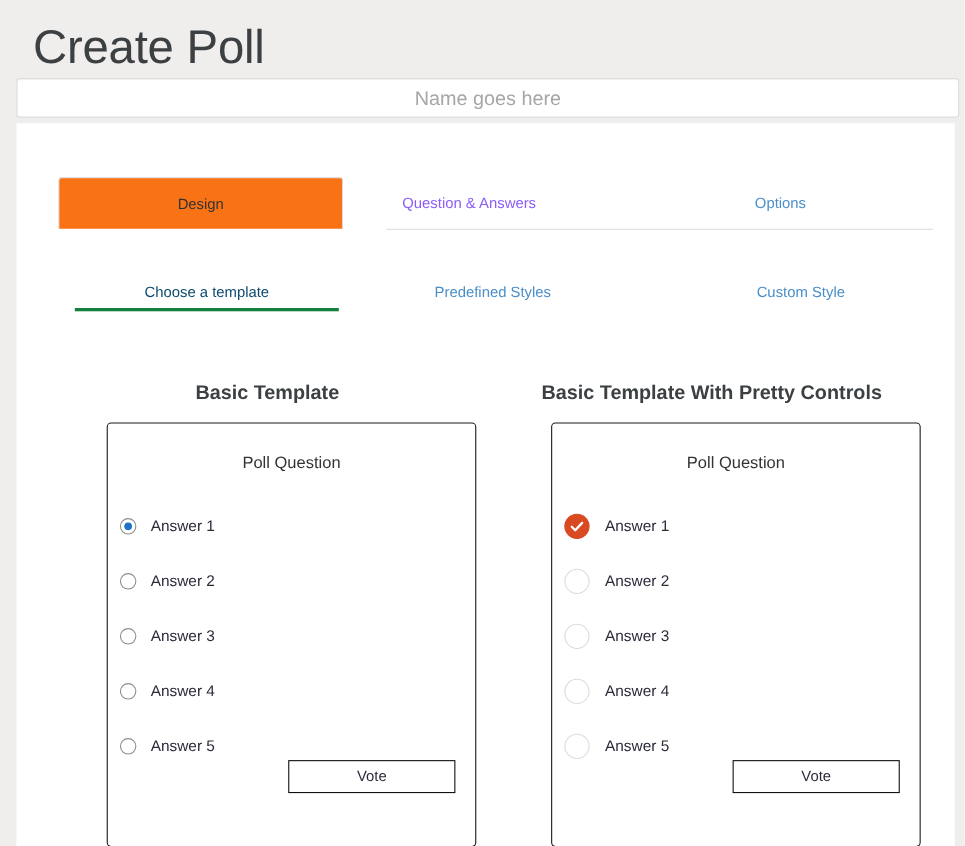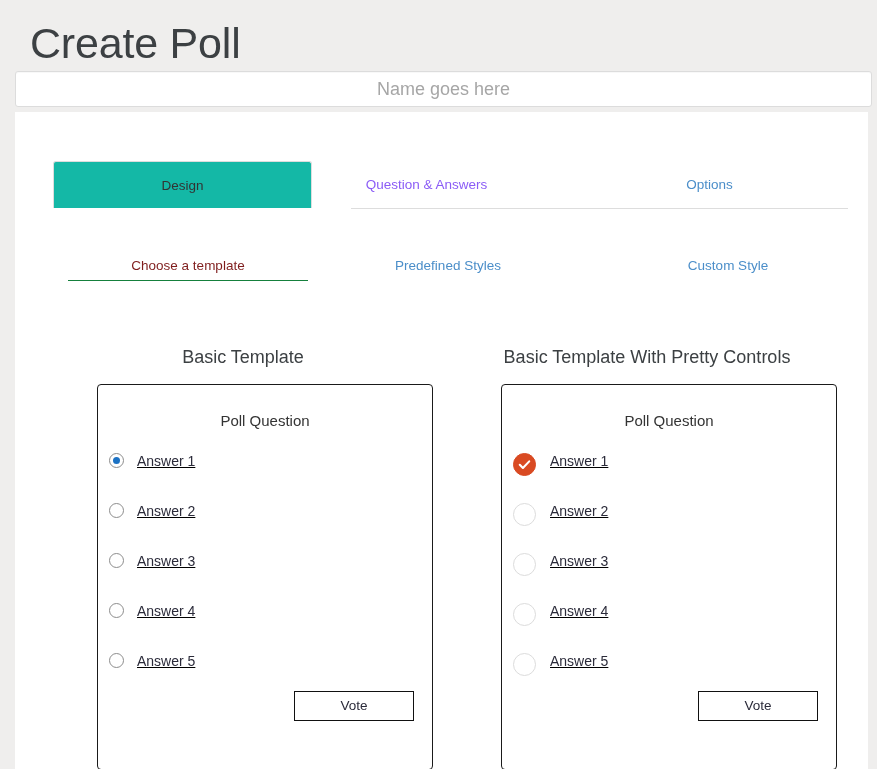--- a/index.html
+++ b/index.html
@@ -86,21 +86,21 @@
     line-height: 47px;
     text-align: center;
     font-size: 13.5px;
     cursor: pointer;
     box-sizing: border-box;
   }
   .tab-primary.active {
     left: 0;
     width: 259px;
     color: #333333;
-    background: #14b8a6;
+    background: #f97316;
     border: 1px solid #dddddd;
     border-bottom: none;
     border-top-left-radius: 3px;
     border-top-right-radius: 3px;
   }
   .tab-primary.inactive-1 {
     left: 244px;
     width: 259px;
     color: #8b5cf6;
   }
@@ -123,22 +123,22 @@
     top: 0;
     height: 28px;
     line-height: 28px;
     text-align: center;
     font-size: 13.5px;
     cursor: pointer;
   }
   .tab-secondary.active {
     left: 15px;
     width: 240px;
-    color: #7f1d1d;
-    border-bottom: 1px solid #15803d;
+    color: #0c4a6e;
+    border-bottom: 3px solid #15803d;
   }
   .tab-secondary.s2 {
     left: 285px;
     width: 220px;
     color: #4b8ec9;
   }
   .tab-secondary.s3 {
     left: 565px;
     width: 220px;
     color: #4b8ec9;
@@ -158,21 +158,21 @@
   }
   .template-col.left  { left: 0; }
   .template-col.right { left: 404px; }
 
   .template-title {
     font-size: 18px;
     color: #3c4043;
     text-align: center;
     line-height: 26px;
     margin: 0 0 14px 0;
-    font-weight: normal;
+    font-weight: bold;
     white-space: nowrap;
   }
 
   .poll-card {
     position: relative;
     box-sizing: border-box;
     height: 386px;
     border: 1px solid #1a1a1a;
     border-radius: 4px;
     background: #ffffff;
@@ -192,24 +192,23 @@
     list-style: none;
     margin: 0;
     padding: 0;
     position: absolute;
     top: 68px;
     left: 0;
     right: 0;
   }
   .answer-row {
     display: flex;
-    align-items: flex-start;
+    align-items: center;
     height: 50px;
     padding-left: 11px;
-    text-decoration: underline;
   }
 
   
   .radio-native {
     width: 15px;
     height: 15px;
     min-width: 15px;
     box-sizing: border-box;
     border: 1px solid #8d8d8d;
     border-radius: 50%;
@@ -272,21 +271,21 @@
     position: absolute;
     left: 0;
     right: 0;
     bottom: 48px;
     display: flex;
     justify-content: flex-end;
     padding-right: 18px;
     box-sizing: border-box;
   }
   .vote-button {
-    width: 120px;
+    width: 152px;
     height: 30px;
     box-sizing: border-box;
     background: #ffffff;
     border: 1px solid #111111;
     border-radius: 0;
     font-family: "Liberation Sans", sans-serif;
     font-size: 13.5px;
     color: #2b2b3a;
     cursor: pointer;
     padding: 0;

